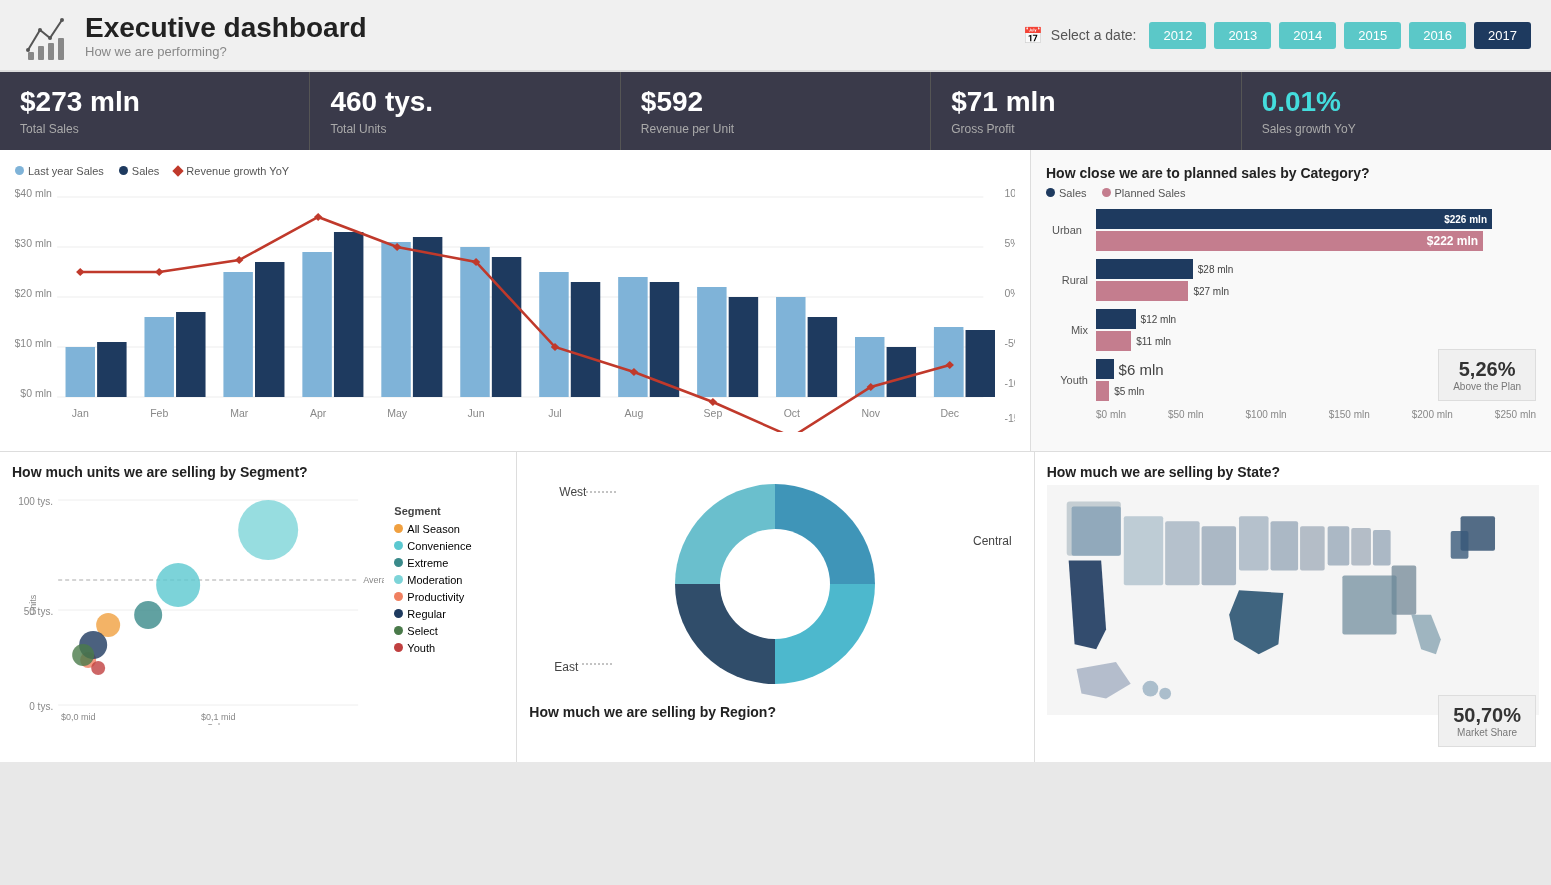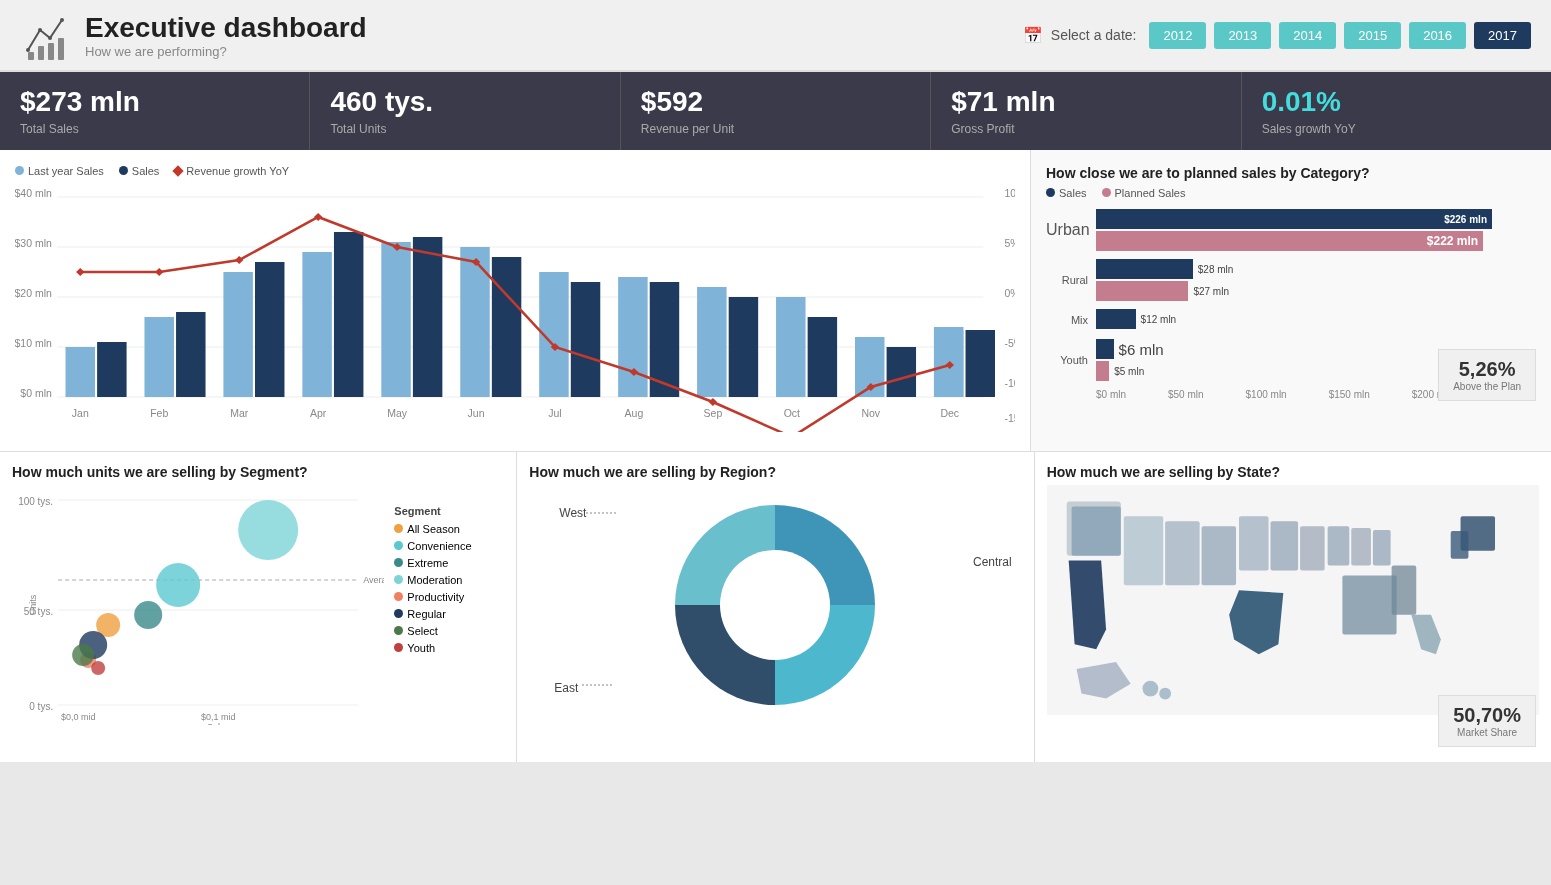--- a/index.html
+++ b/index.html
@@ -160,21 +160,21 @@
   </div>
 
   <div style="width:520px; background:#f9f9f9; padding:15px; position:relative;">
     <div style="font-size:14px;font-weight:600;color:#222;margin-bottom:6px;">How close we are to planned sales by Category?</div>
     <div style="display:flex;gap:15px;font-size:11px;color:#555;margin-bottom:10px;align-items:center;">
       <span><span style="display:inline-block;width:9px;height:9px;border-radius:50%;background:#1e3a5f;margin-right:4px;"></span><span>Sales</span></span>
       <span><span style="display:inline-block;width:9px;height:9px;border-radius:50%;background:#c47d8e;margin-right:4px;"></span><span>Planned Sales</span></span>
     </div>
 
     <div style="display:flex;align-items:center;margin-bottom:8px;">
-      <div style="width:50px;font-size:16px;color:#555;text-align:left;padding-right:8px;">Urban</div>
+      <div style="width:50px;font-size:11px;color:#555;text-align:center;padding-right:8px;">Urban</div>
       <div style="flex:1;">
         <div style="display:flex;align-items:center;margin-bottom:2px;">
           <div style="background:#1e3a5f;height:20px;width:90%;display:flex;align-items:center;justify-content:flex-end;padding-right:5px;">
             <span style="font-size:10px;color:#fff;font-weight:600;">$226 mln</span>
           </div>
         </div>
         <div style="display:flex;align-items:center;">
           <div style="background:#c47d8e;height:20px;width:88%;display:flex;align-items:center;justify-content:flex-end;padding-right:5px;">
             <span style="font-size:12px;color:#fff;font-weight:600;">$222 mln</span>
           </div>
@@ -195,20 +195,24 @@
         </div>
       </div>
     </div>
 
     <div style="display:flex;align-items:center;margin-bottom:8px;">
       <div style="width:50px;font-size:11px;color:#555;text-align:right;padding-right:8px;">Mix</div>
       <div style="flex:1;">
         <div style="display:flex;align-items:center;margin-bottom:2px;">
           <div style="background:#1e3a5f;height:20px;width:9%;"></div>
           <span style="font-size:10px;color:#444;margin-left:5px;">$12 mln</span>
+        </div>
+        <div style="display:flex;align-items:center;">
+          <div style="background:#c47d8e;height:20px;width:8%;"></div>
+          <span style="font-size:10px;color:#444;margin-left:5px;">$11 mln</span>
         </div>
       </div>
     </div>
 
     <div style="display:flex;align-items:center;margin-bottom:8px;">
       <div style="width:50px;font-size:11px;color:#555;text-align:right;padding-right:8px;">Youth</div>
       <div style="flex:1;">
         <div style="display:flex;align-items:center;margin-bottom:2px;">
           <div style="background:#1e3a5f;height:20px;width:4%;"></div>
           <span style="font-size:15px;color:#444;margin-left:5px;">$6 mln</span>
@@ -290,21 +294,20 @@
           <span><span style="display:inline-block;width:9px;height:9px;border-radius:50%;background:#f08060;margin-right:4px;"></span>Productivity</span>
           <span><span style="display:inline-block;width:9px;height:9px;border-radius:50%;background:#1e3a5f;margin-right:4px;"></span>Regular</span>
           <span><span style="display:inline-block;width:9px;height:9px;border-radius:50%;background:#4a7a4a;margin-right:4px;"></span>Select</span>
           <span><span style="display:inline-block;width:9px;height:9px;border-radius:50%;background:#c04040;margin-right:4px;"></span>Youth</span>
         </div>
       </div>
     </div>
   </div>
 
   <div style="flex:1;background:#fff;padding:12px;border-right:1px solid #ddd;position:relative;overflow:hidden;">
-    <div style="font-size:14px;font-weight:600;color:#222;margin-bottom:5px;">How much we are selling by Region?</div>
     <div style="display:flex;align-items:center;justify-content:center;height:240px;position:relative;">
       <svg width="240" height="240" viewBox="0 0 240 240">
 
         <path d="M120,120 L120,20 A100,100 0 0,1 220,120 Z" fill="#2a8ab0" opacity="0.9"></path>
 
         <path d="M120,120 L220,120 A100,100 0 0,1 120,220 Z" fill="#3ab0c8" opacity="0.9"></path>
 
         <path d="M120,120 L120,220 A100,100 0 0,1 20,120 Z" fill="#1a3a5a" opacity="0.9"></path>
 
         <path d="M120,120 L20,120 A100,100 0 0,1 120,20 Z" fill="#5ab8c8" opacity="0.9"></path>
@@ -319,20 +322,21 @@
           </svg>
       </div>
       <div style="position:absolute;top:70px;right:10px;font-size:12px;color:#444;">Central</div>
       <div style="position:absolute;bottom:30px;left:25px;font-size:12px;color:#444;">
         <span>East</span>
         <svg width="30" height="15">
             <line x1="0" y1="8" x2="30" y2="8" stroke="#888" stroke-width="1" stroke-dasharray="2,2"></line>
           </svg>
       </div>
     </div>
+    <div style="font-size:14px;font-weight:600;color:#222;margin-bottom:5px;">How much we are selling by Region?</div>
   </div>
 
   <div style="flex:1;background:#fff;padding:12px;position:relative;overflow:hidden;">
     <div style="font-size:14px;font-weight:600;color:#222;margin-bottom:5px;">How much we are selling by State?</div>
     
     <svg width="100%" height="230" viewBox="0 0 500 230" style="background:#f5f5f5;">
 
       <rect x="20" y="15" width="55" height="55" rx="3" fill="#b0bec5" opacity="0.7"></rect>
 
       <polygon points="22,75 28,160 50,165 60,145 55,75" fill="#1e3a5f" opacity="0.9"></polygon>

